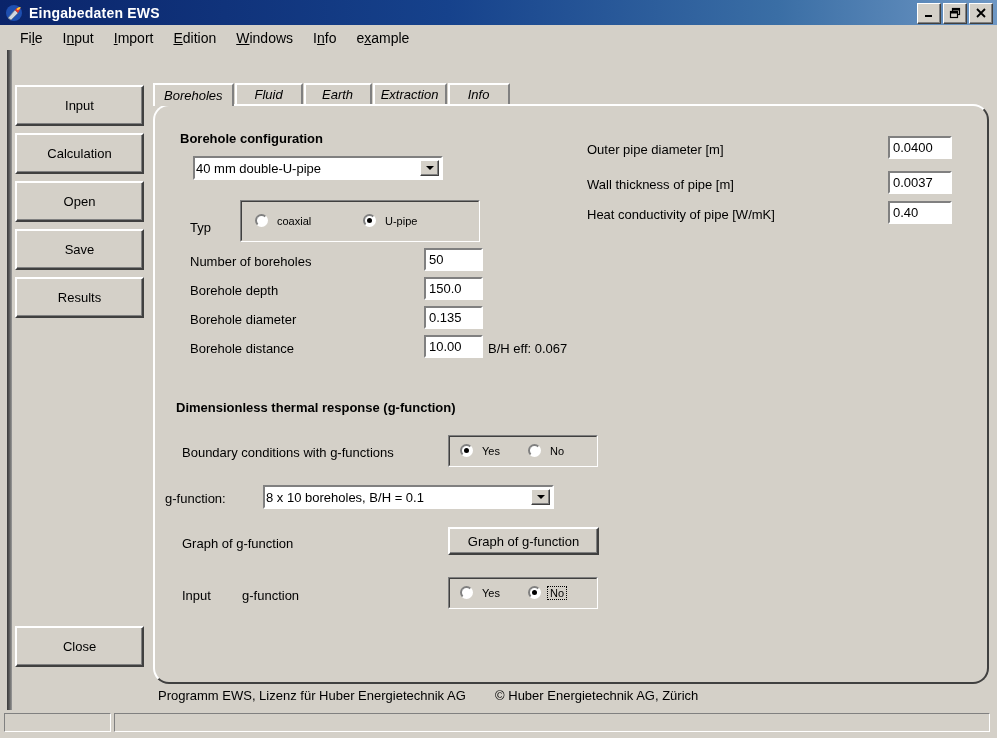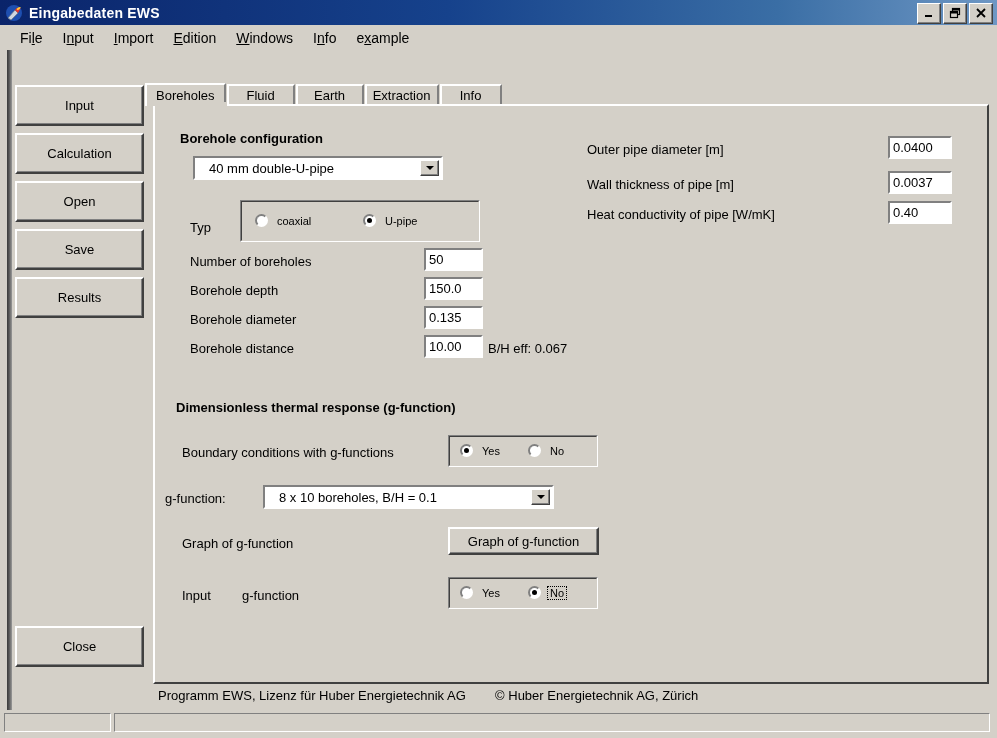--- a/index.html
+++ b/index.html
@@ -124,24 +124,25 @@
     justify-content: center;
     font-size: 13px;
     color: #000;
     cursor: default;
     box-sizing: border-box;
   }
 
   
   #tabstrip {
     position: absolute;
-    left: 145px; top: 83px;
+    left: 153px; top: 83px;
     height: 22px;
     display: flex;
-    align-items: center;
+    align-items: flex-start;
+    font-style: italic;
   }
   .tab {
     height: 21px;
     background: #d4d0c8;
     border-top: 2px solid #ffffff;
     border-left: 2px solid #ffffff;
     border-right: 2px solid #808080;
     display: flex;
     align-items: center;
     justify-content: center;
@@ -161,20 +162,21 @@
   #panel {
     position: absolute;
     left: 153px; top: 104px;
     width: 836px; height: 580px;
     background: #d4d0c8;
     border-top: 2px solid #ffffff;
     border-left: 2px solid #ffffff;
     border-right: 2px solid #404040;
     border-bottom: 2px solid #404040;
     box-sizing: border-box;
+    border-radius: 16px;
   }
   
   #tab-seam {
     position: absolute;
     left: 155px; top: 102px;
     width: 72px; height: 4px;
     background: #d4d0c8;
     z-index: 6;
   }
 
@@ -216,21 +218,21 @@
     border-right: 2px solid #ffffff;
     border-bottom: 2px solid #ffffff;
     box-sizing: border-box;
     display: flex;
     align-items: center;
     font-size: 13px;
     color: #000;
   }
   .combo .combo-text {
     flex: 1;
-    padding-left: 14px;
+    padding-left: 1px;
     white-space: nowrap;
     overflow: hidden;
   }
   .combo .combo-arrow {
     width: 19px;
     height: calc(100% - 4px);
     margin: 2px 2px 2px 0;
     background: #d4d0c8;
     border-top: 1px solid #ffffff;
     border-left: 1px solid #ffffff;

